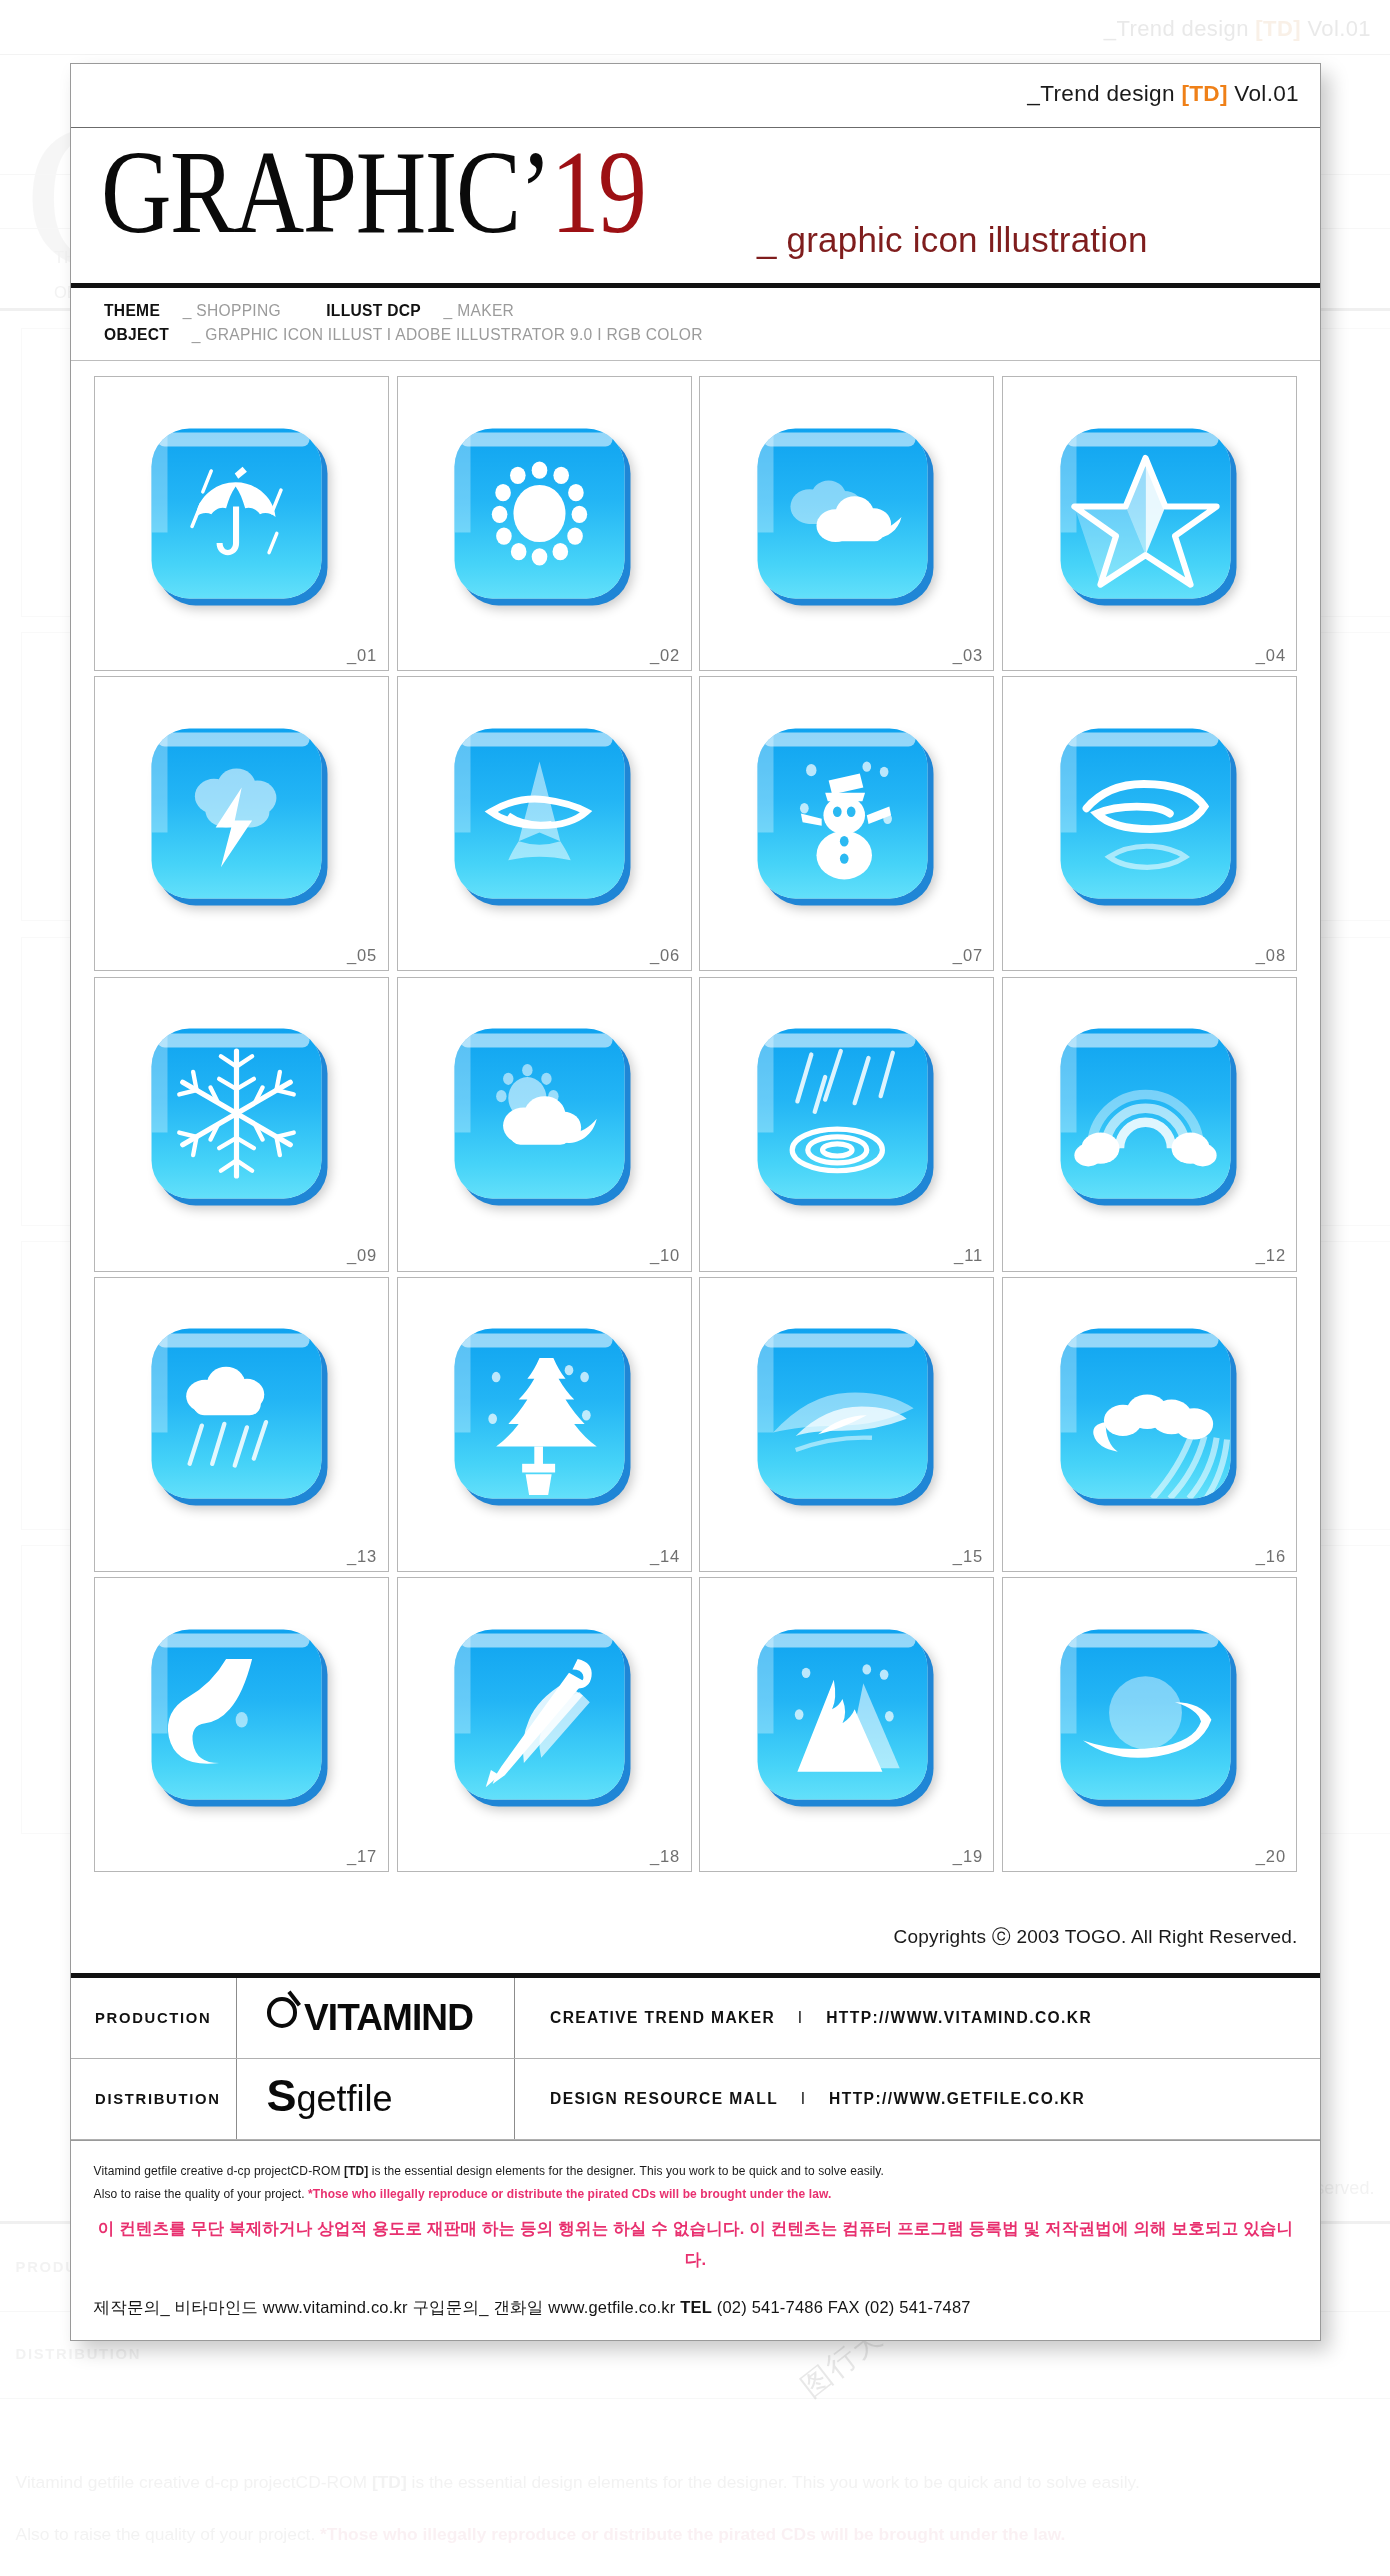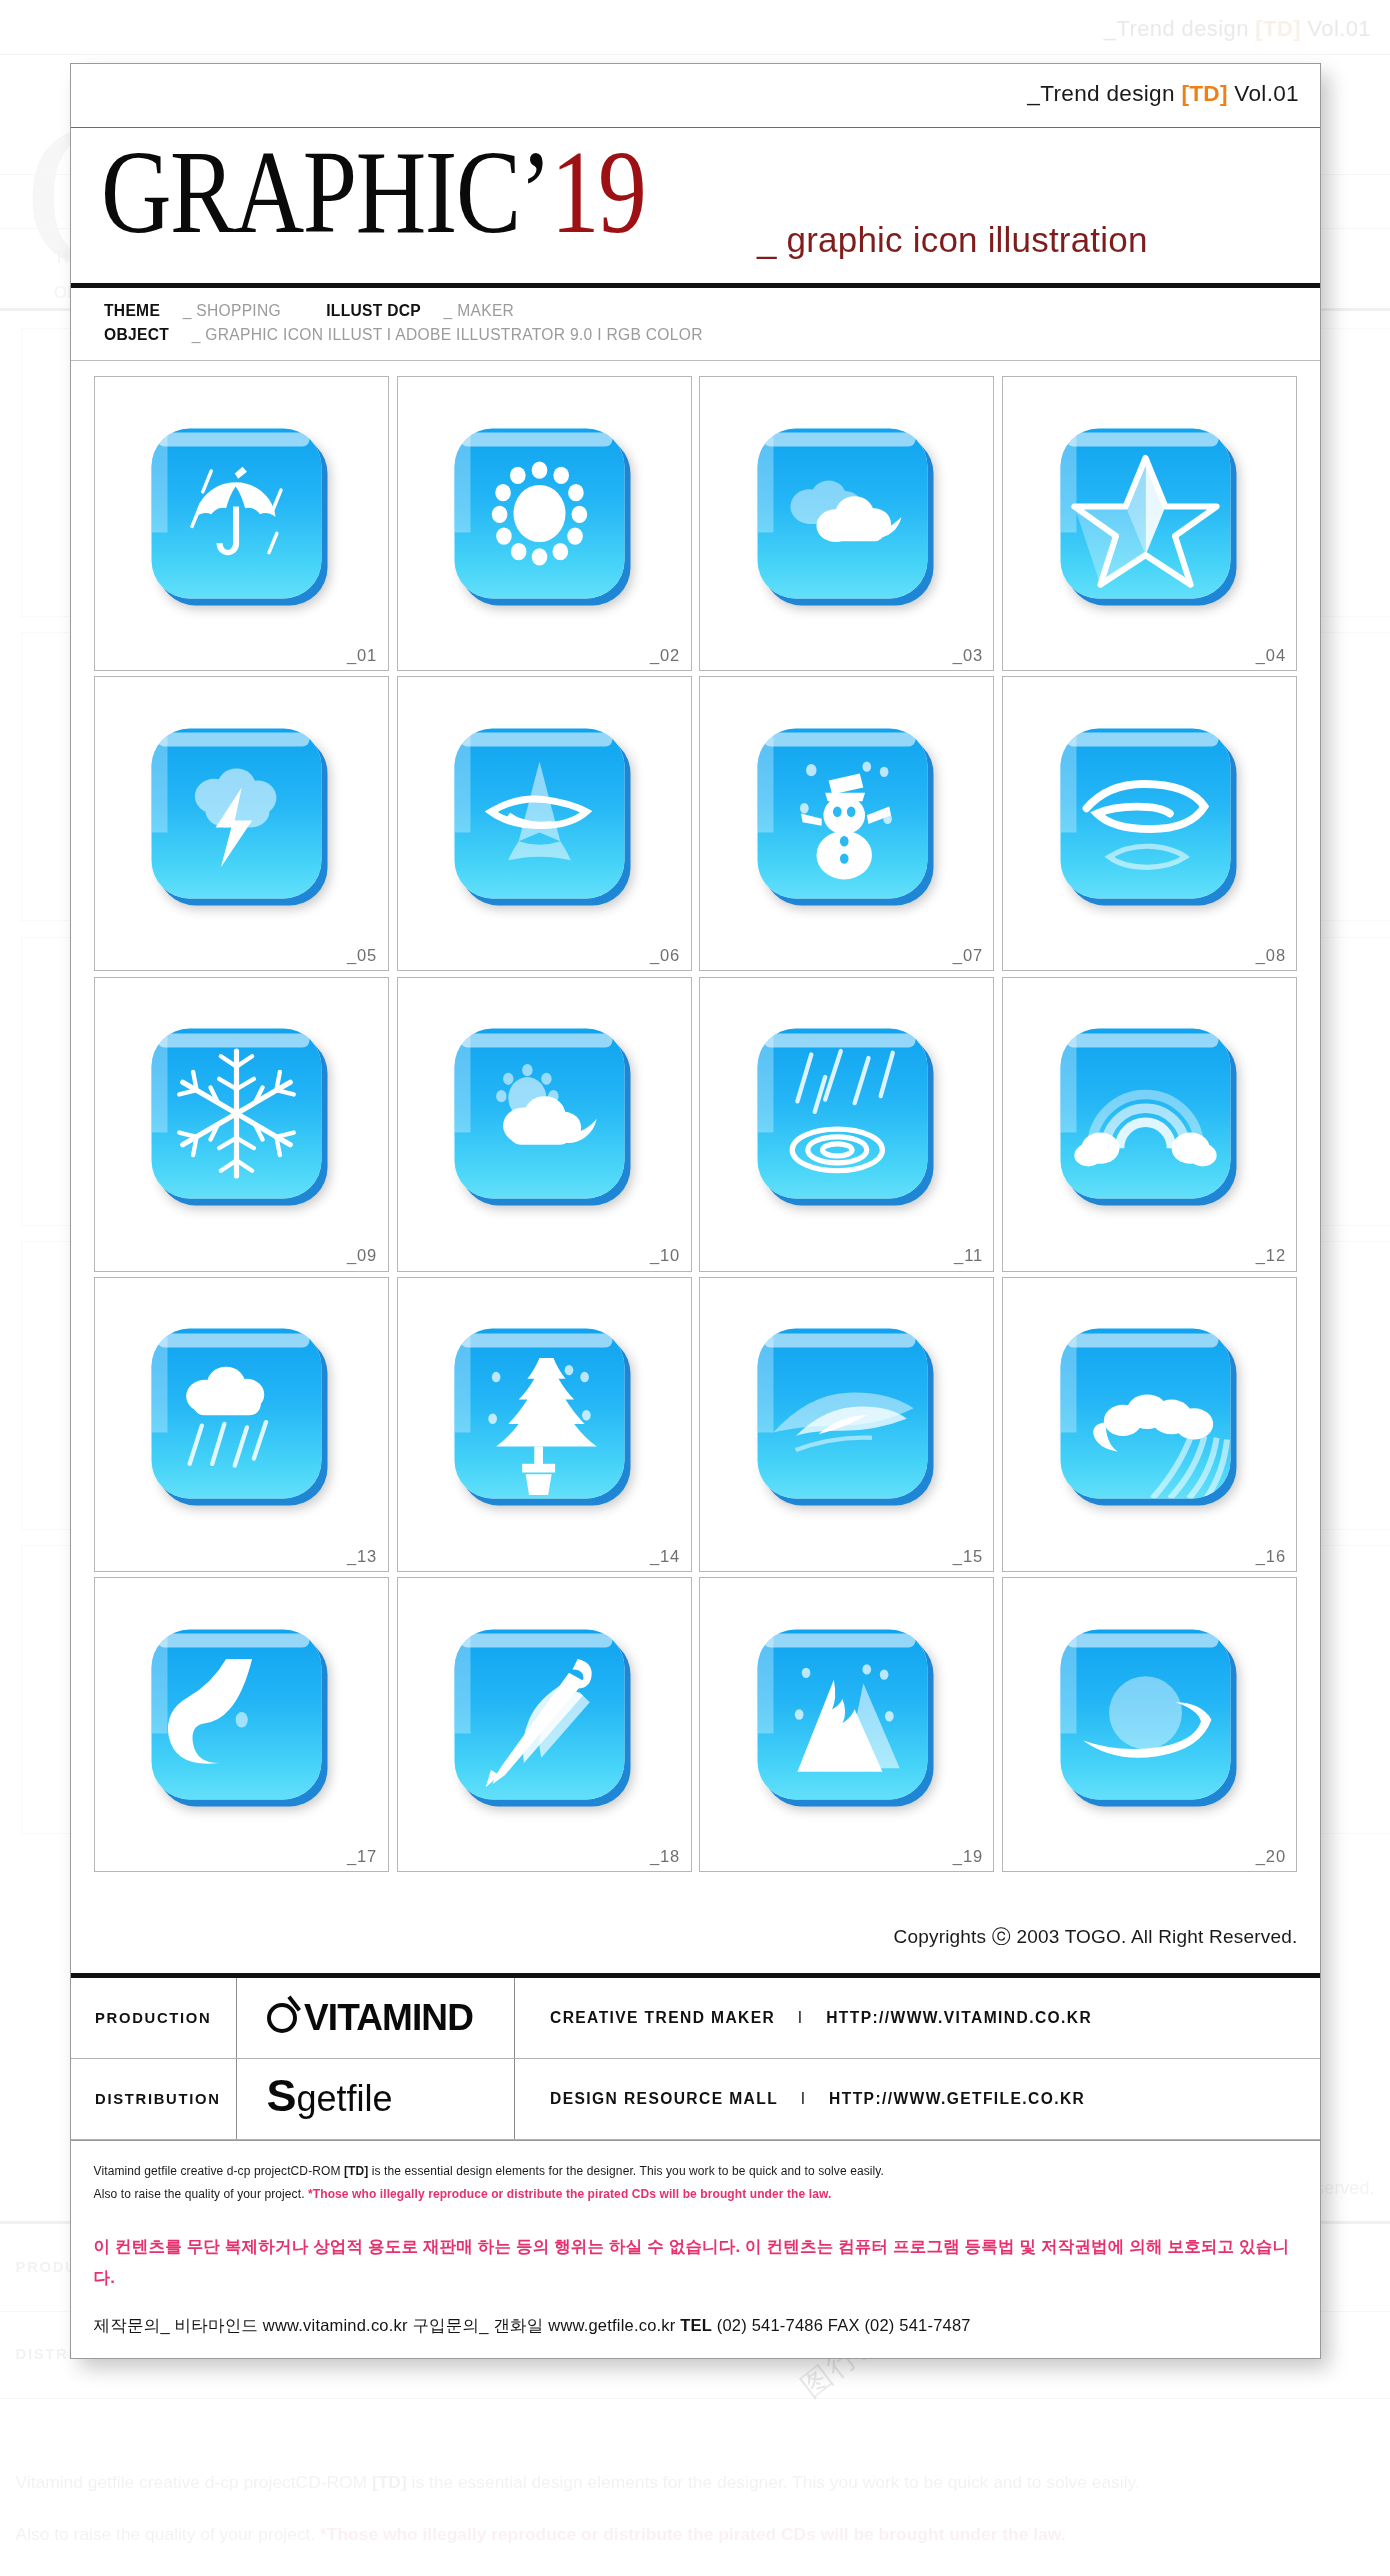--- a/index.html
+++ b/index.html
@@ -148,21 +148,21 @@
   .prod-row:last-of-type{border-bottom:0.9px solid #9a9a9a;}
   .prod-label{
     width:165px;padding-left:24px;font-size:14.8px;font-weight:bold;
     letter-spacing:1.7px;color:#111;box-sizing:border-box;
   }
   .prod-logo{
     width:278px;border-left:0.9px solid #8c8c8c;height:80px;
     display:flex;align-items:center;padding-left:29.5px;box-sizing:border-box;
   }
   .logo-vitamind{font-size:37px;font-weight:bold;letter-spacing:-0.9px;color:#0a0a0a;
-    display:flex;align-items:center;white-space:nowrap;}
+    display:flex;align-items:flex-start;white-space:nowrap;}
   .mars{
     display:inline-block;width:22.6px;height:22.6px;border:4.3px solid #0a0a0a;
     border-radius:50%;position:relative;margin-right:7px;
   }
   .mars:after{
     content:"";position:absolute;right:-3.5px;top:-11.3px;width:4.3px;height:16.5px;
     background:#0a0a0a;transform:rotate(-38deg);
   }
   .logo-getfile{font-size:36px;color:#0a0a0a;white-space:nowrap;display:flex;align-items:baseline;}
   .logo-getfile .g1{font-weight:bold;font-size:45px;line-height:.8;}
@@ -176,22 +176,23 @@
   .prod-desc .sep{display:inline-block;padding:0 22.6px;font-weight:normal;}
 
   
   .legal{
     background:#fff;border-top:0.9px solid #9a9a9a;padding:19px 22.6px 21px 22.6px;
   }
   .legal-en{font-size:12px;color:#1a1a1a;line-height:1.95;letter-spacing:0.1px;}
   .legal-en b{font-weight:bold;}
   .legal-warn{color:#e8306f;font-weight:bold;}
   .legal-kr{
-    margin-top:24px;font-size:16.5px;color:#e8306f;font-weight:bold;line-height:1.9;
+    margin-top:6px;font-size:16.5px;color:#e8306f;font-weight:bold;line-height:1.9;
     letter-spacing:0.2px;
+    text-align:center;
   }
   .legal-kr2{
     margin-top:22px;font-size:16.5px;color:#141414;font-weight:normal;letter-spacing:0.2px;
   }
   .legal-kr2 b{font-weight:bold;}
 </style>
 </head>
 <body>
 
 <div id="ghost">

